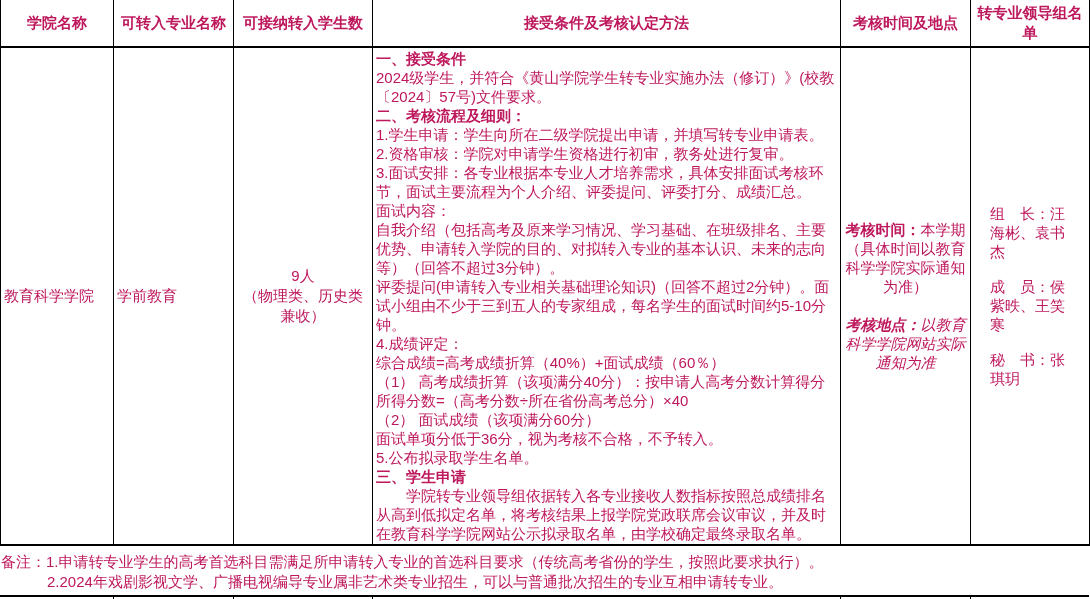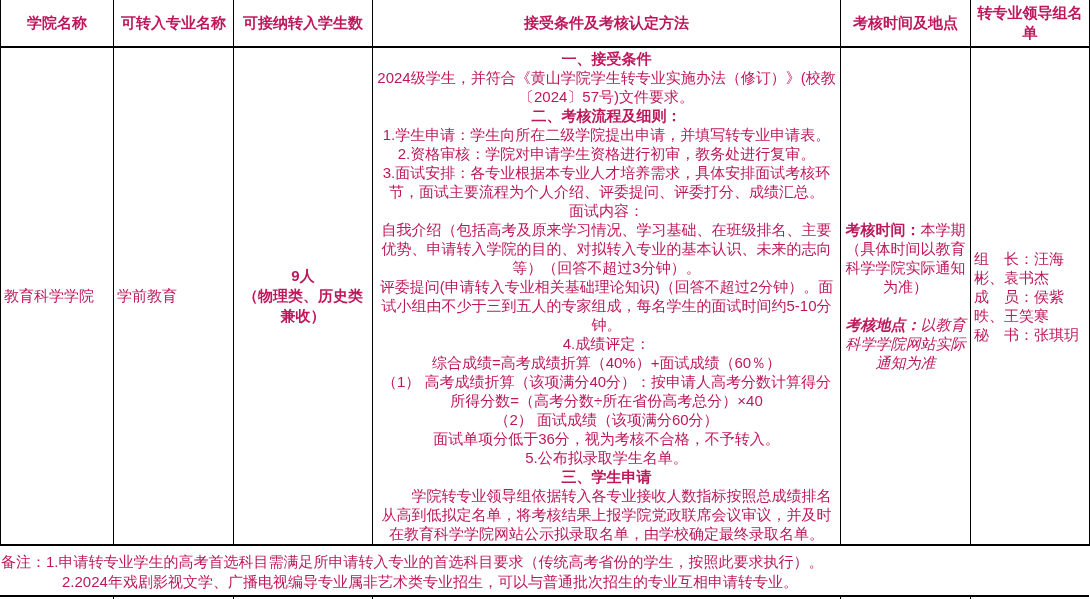--- a/index.html
+++ b/index.html
@@ -6,32 +6,32 @@
   .page{position:relative;width:1090px;height:599px;background:#fff;color:#be185d;
         font-family:"Liberation Sans",sans-serif;overflow:hidden;}
   table.policy{position:absolute;left:0;top:0;width:1089px;border-collapse:collapse;table-layout:fixed;}
   table.policy th{border:1px solid #000;border-top:none;border-bottom:2px solid #000;
         font-weight:bold;font-size:15px;line-height:20px;text-align:center;vertical-align:middle;
         padding:1px 2px;height:44px;}
   table.policy td{border:1px solid #000;border-bottom:2px solid #000;font-size:15px;
         vertical-align:middle;padding:1px 3px;}
   tbody tr.main-row{height:496px;}
   td.center{border-radius:8px;}
-  td.capacity{text-align:center;font-weight:bold;white-space:pre-line;line-height:20px;}
-  td.cond{vertical-align:top;text-align:center;padding:2px 4px 2px 5px;line-height:19px;}
+  td.capacity{text-align:center;font-weight:normal;white-space:pre-line;line-height:20px;}
+  td.cond{vertical-align:top;text-align:left;padding:2px 4px 2px 5px;line-height:19px;}
   .para{margin:0;}
   .b{font-weight:bold;}
   td.sched{line-height:19px;padding:0 3px;text-align:center;}
   td.sched p{margin:0;}
   td.sched p + p{margin-top:19px;font-style:italic;}
   td.lead{line-height:19px;padding:0 3px;text-align:left;}
-  td.lead p{margin:0;}
+  td.lead p{margin:16px;}
   .notes{position:absolute;left:1px;top:552px;width:1088px;font-size:15px;line-height:20px;}
   .note-line{margin:0;}
-  .note-indent{padding-left:61px;}
+  .note-indent{padding-left:46px;}
   .frag-line{position:absolute;left:0;top:595px;width:1089px;height:2px;background:#000;}
   .stub{position:absolute;top:597px;width:1px;height:2px;background:#000;}
 </style>
 </head>
 <body>
 
 <div class="page">
 
   <table class="policy">
     <colgroup>

